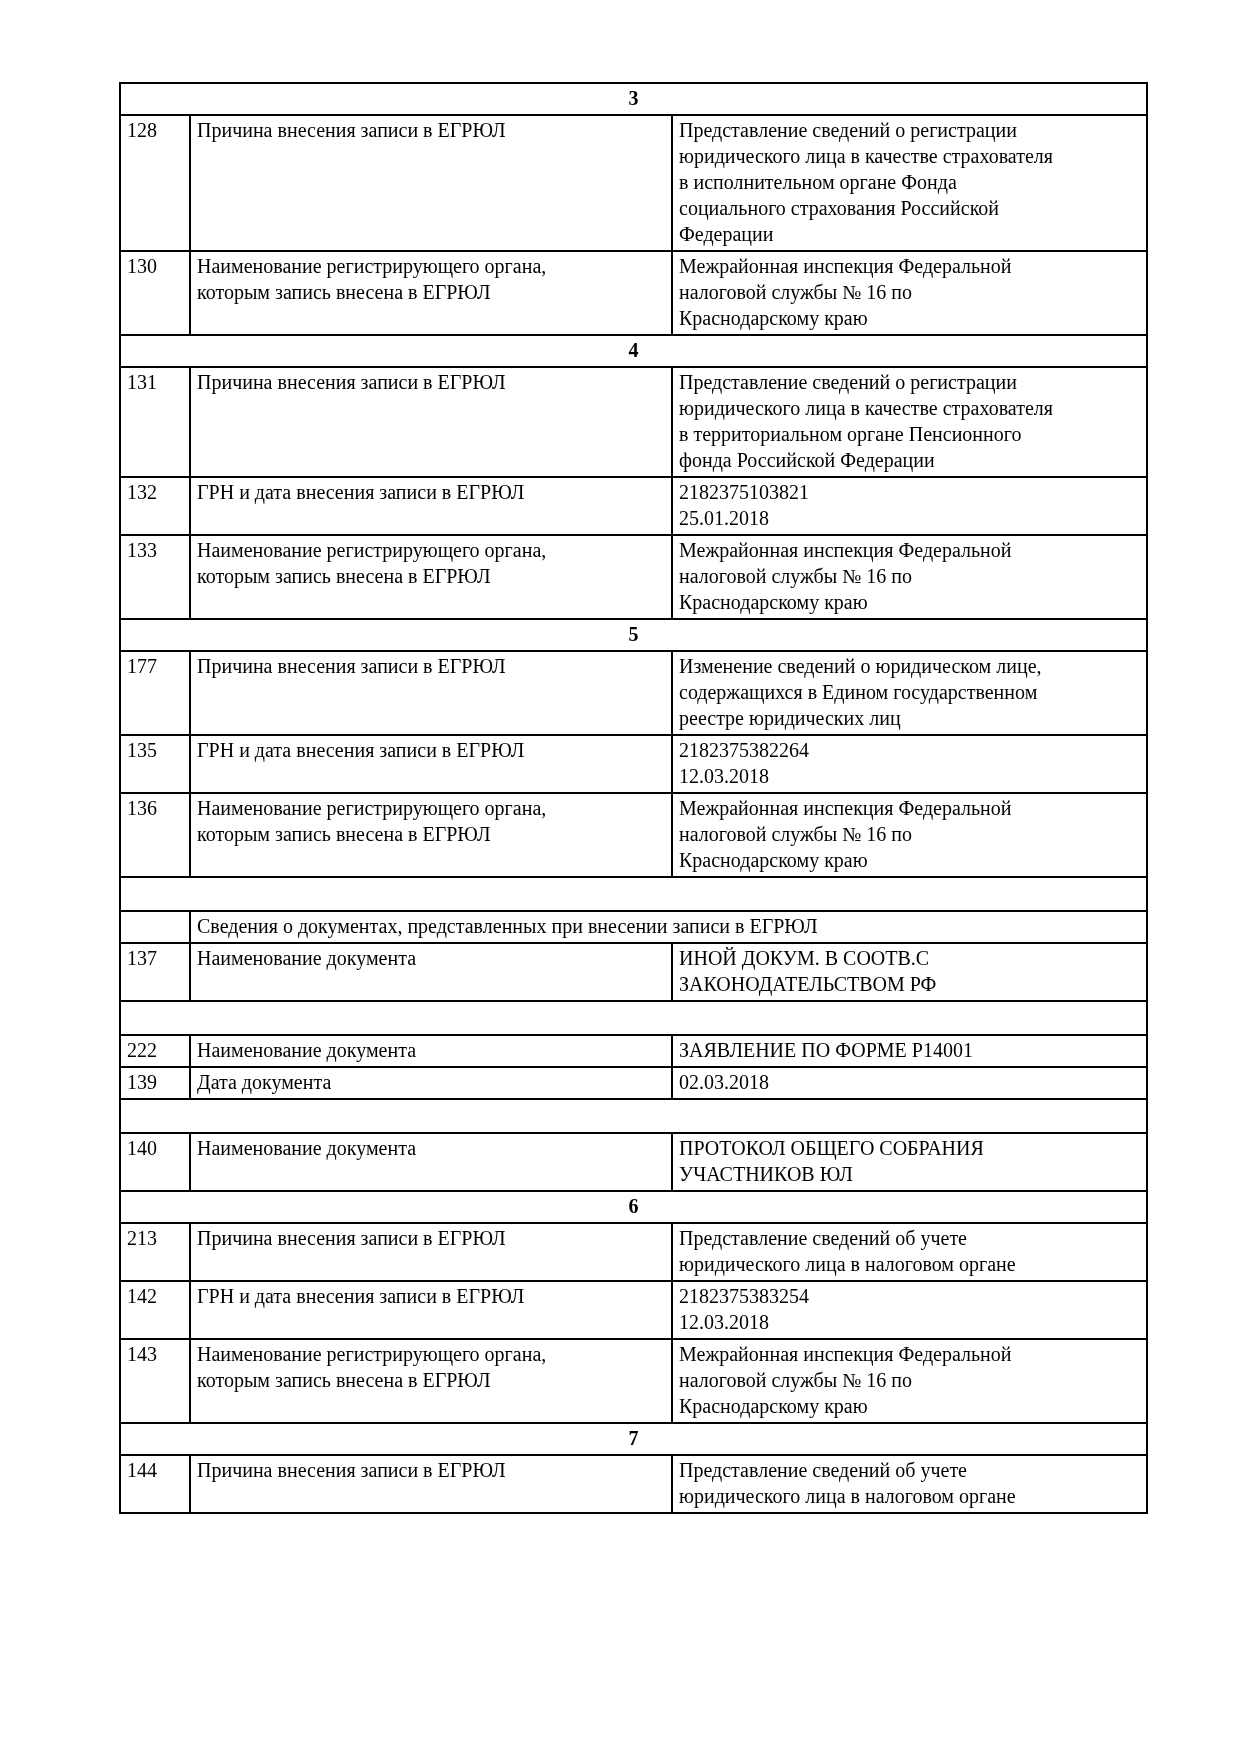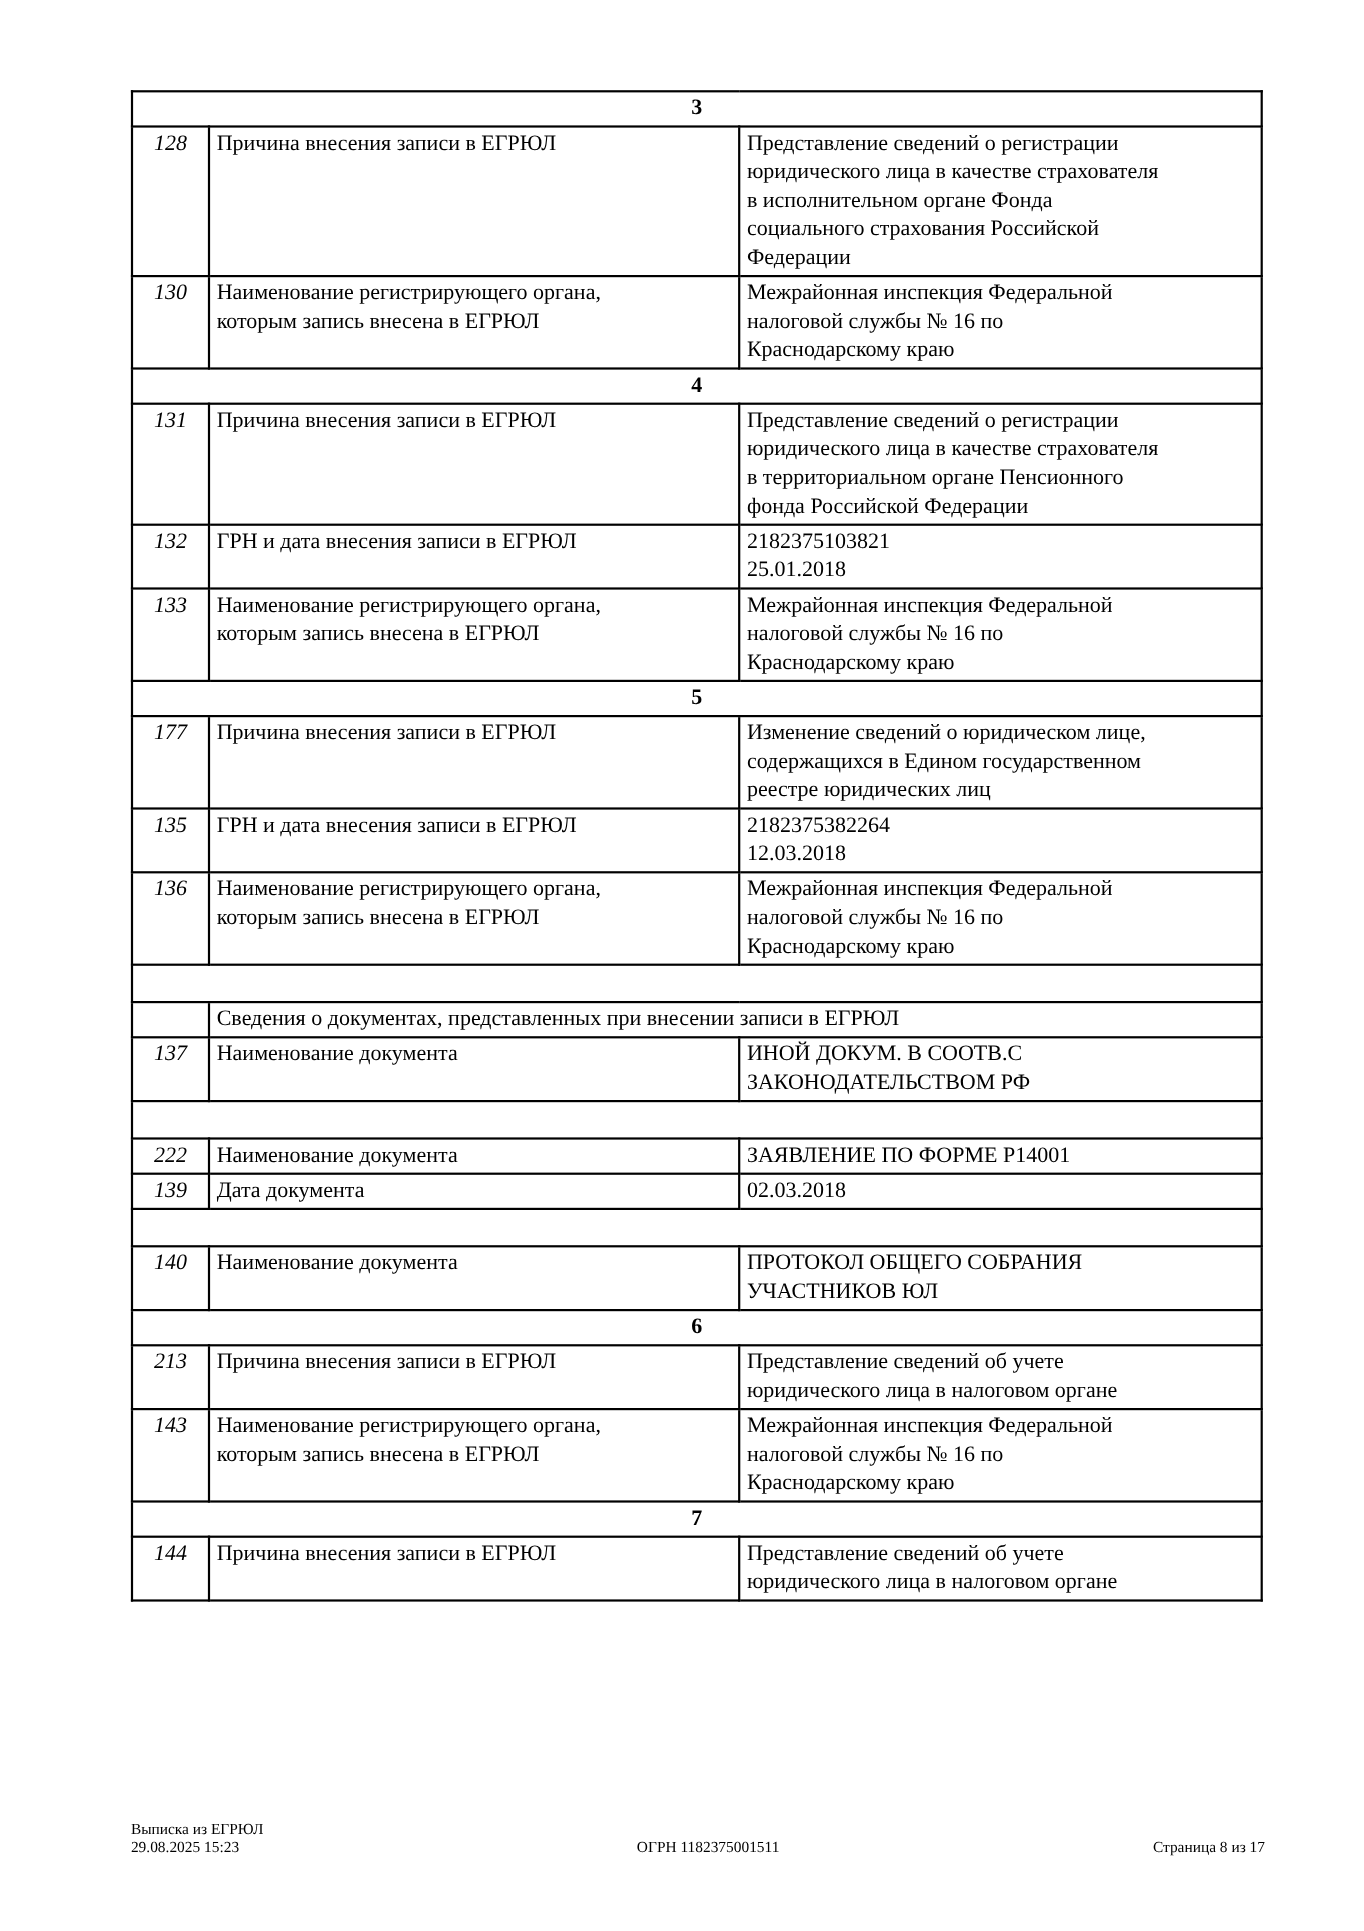--- a/index.html
+++ b/index.html
@@ -30,24 +30,23 @@
     font-size: 20px;
     line-height: 26px;
     padding: 1px 6px 3px 6px;
     white-space: pre-line;
     overflow: hidden;
   }
   col.c-num   { width: 70px; }
   col.c-label { width: 482px; }
   col.c-value { width: auto; }
   td.num-cell {
-    text-align: center;
+    text-align: left;
     padding-left: 2px;
     padding-right: 2px;
-    font-style: italic;
   }
   td.section-cell {
     text-align: center;
     font-weight: bold;
     height: 32px;
     line-height: 28px;
     padding: 2px 0 2px 0;
   }
   tr.spacer-row td { height: 34px; padding: 0; }
   td.subheader-cell { white-space: normal; }
@@ -186,42 +185,40 @@
           <tr>
             <td colspan="3" class="section-cell">6</td>
           </tr>
           <tr>
             <td class="num-cell">213</td>
             <td class="label-cell">Причина внесения записи в ЕГРЮЛ</td>
             <td class="value-cell">Представление сведений об учете
 юридического лица в налоговом органе</td>
           </tr>
           <tr>
+            <td class="num-cell">142</td>
+            <td class="label-cell">ГРН и дата внесения записи в ЕГРЮЛ</td>
+            <td class="value-cell">2182375383254
+12.03.2018</td>
+          </tr>
+          <tr>
             <td class="num-cell">143</td>
             <td class="label-cell">Наименование регистрирующего органа,
 которым запись внесена в ЕГРЮЛ</td>
             <td class="value-cell">Межрайонная инспекция Федеральной
 налоговой службы № 16 по
 Краснодарскому краю</td>
           </tr>
           <tr>
             <td colspan="3" class="section-cell">7</td>
           </tr>
           <tr>
             <td class="num-cell">144</td>
             <td class="label-cell">Причина внесения записи в ЕГРЮЛ</td>
             <td class="value-cell">Представление сведений об учете
 юридического лица в налоговом органе</td>
           </tr>
         </tbody>
     </table>
   </div>
 
-  <div class="footer">
-    <div class="footer-left">
-      <div>Выписка из ЕГРЮЛ</div>
-      <div>29.08.2025 15:23</div>
-    </div>
-    <div class="footer-center">ОГРН 1182375001511</div>
-    <div class="footer-right">Страница 8 из 17</div>
-  </div>
 
 </div>
 
 </body></html>

